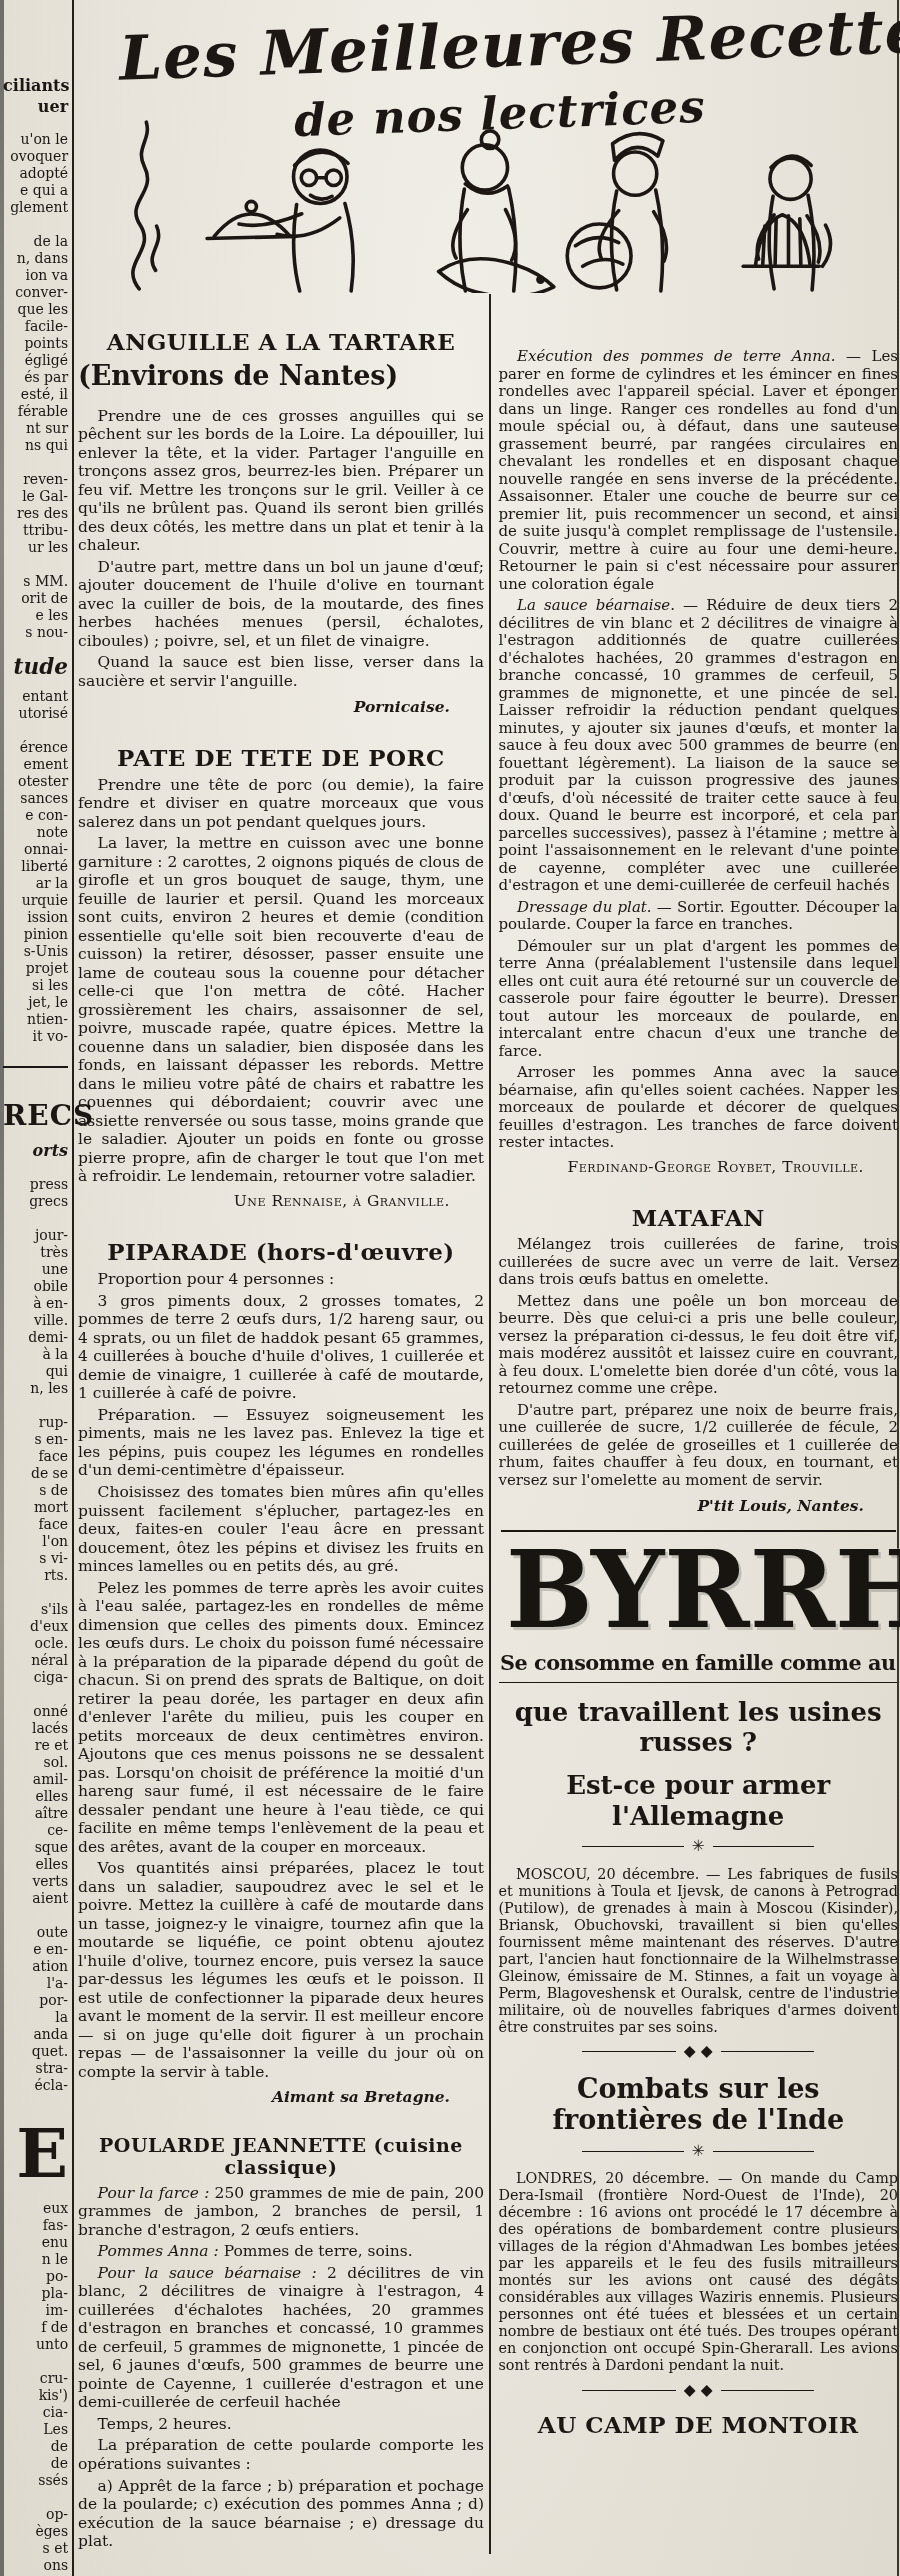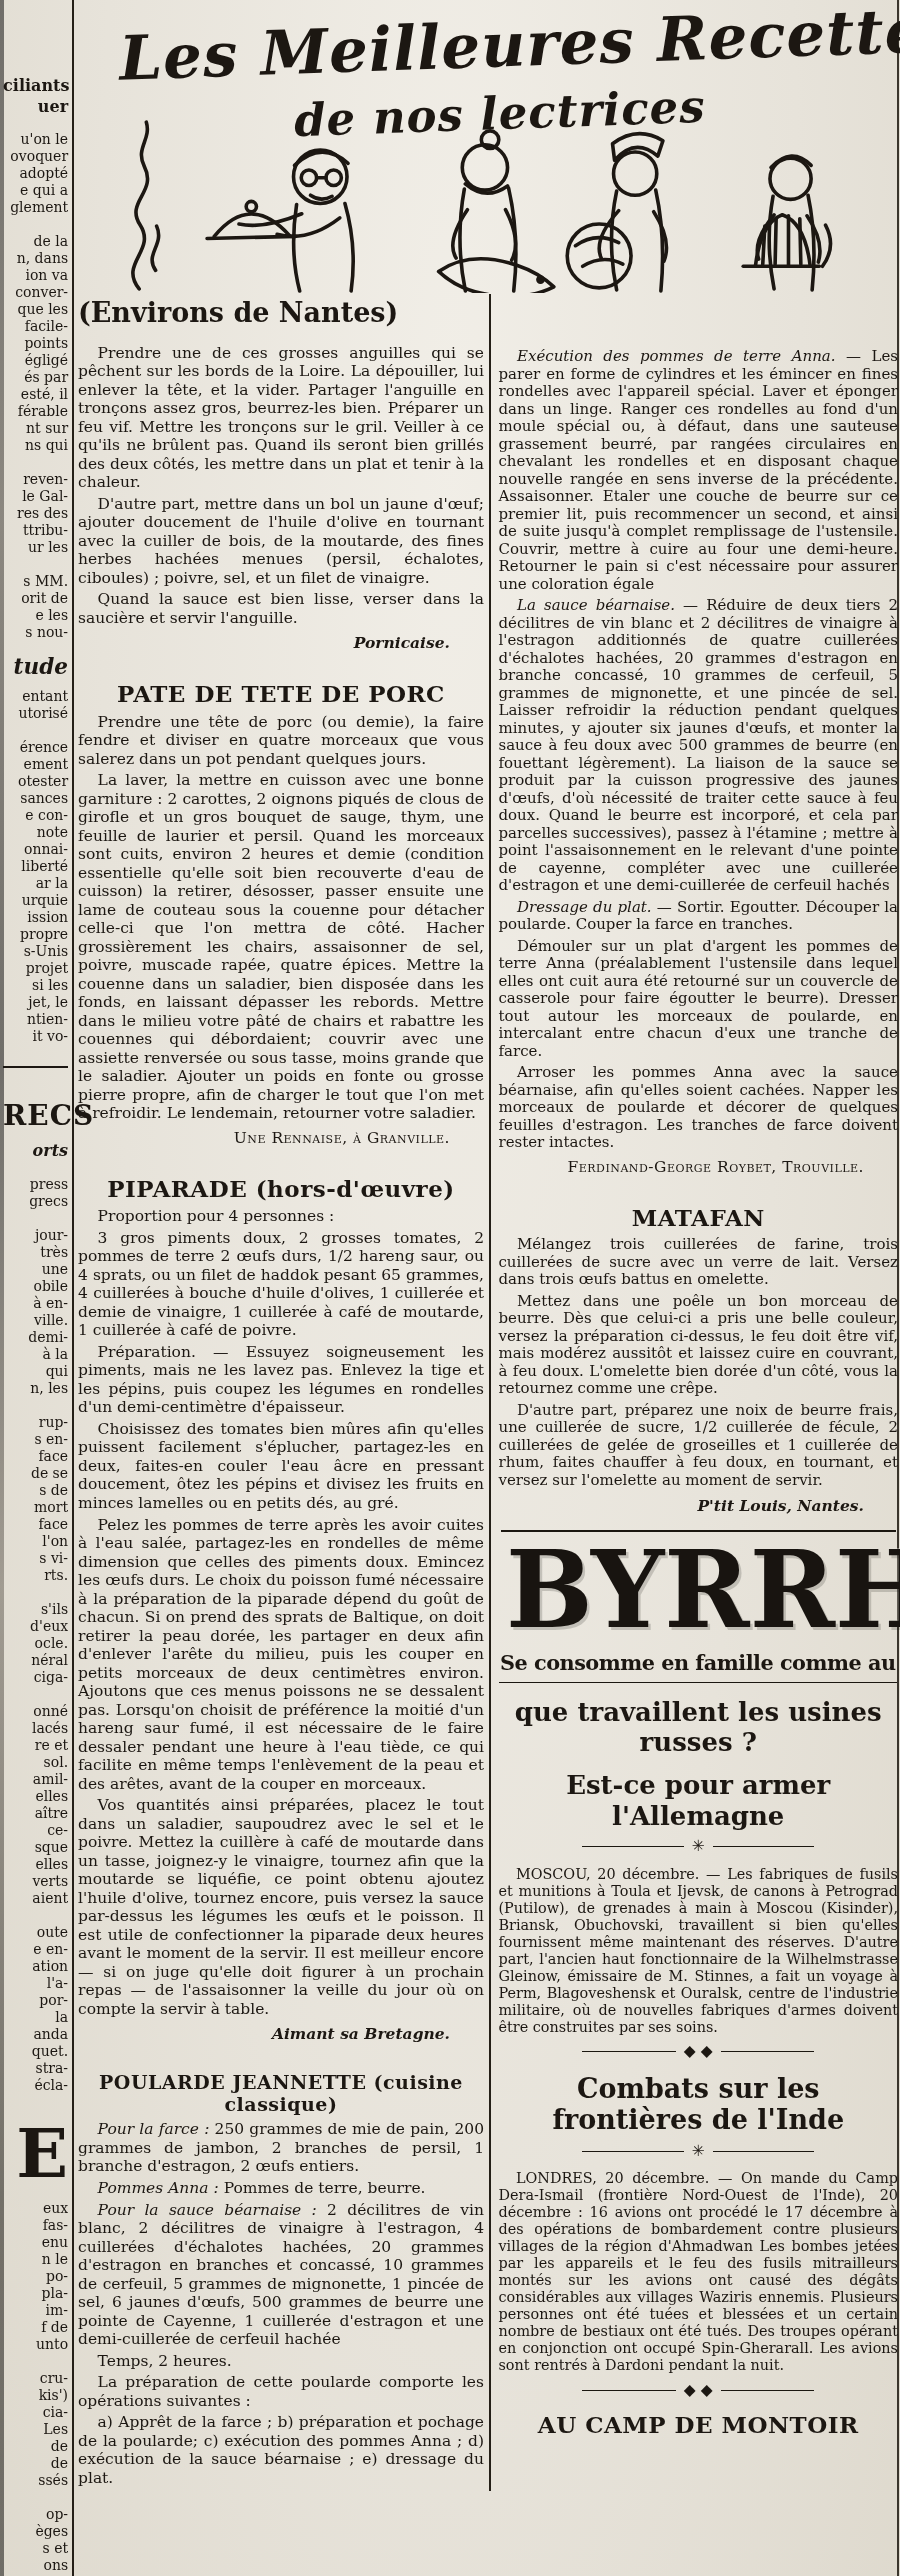--- a/index.html
+++ b/index.html
@@ -112,21 +112,21 @@
 ement
 otester
 sances
 e con-
 note
 onnai-
 liberté
 ar la
 urquie
 ission
-propre
+pinion
 s-Unis
 projet
 si les
 jet, le
 ntien-
 it vo-</div>
     <div class="strip-rule"></div>
     <div class="s-h s3">RECS</div>
     <div class="s-h s4">orts</div>
     <div class="s-t">press
@@ -279,20 +279,21 @@
           <line x1="1402" y1="200" x2="1404" y2="288"></line>
           <line x1="1292" y1="292" x2="1440" y2="292"></line>
           <path d="M1452,212 q22,42 -6,80"></path>
         </g>
       </svg>
     </header>
 
     <div class="cols">
 
       <section class="colmid">
+        <h2 class="rt first">ANGUILLE A LA TARTARE</h2>
         <h3 class="rs">(Environs de Nantes)</h3>
         <p>Prendre une de ces grosses anguilles qui se pêchent sur les bords de la Loire. La dépouiller, lui enlever la tête, et la vider. Partager l'anguille en tronçons assez gros, beurrez-les bien. Préparer un feu vif. Mettre les tronçons sur le gril. Veiller à ce qu'ils ne brûlent pas. Quand ils seront bien grillés des deux côtés, les mettre dans un plat et tenir à la chaleur.</p>
         <p>D'autre part, mettre dans un bol un jaune d'œuf; ajouter doucement de l'huile d'olive en tournant avec la cuiller de bois, de la moutarde, des fines herbes hachées menues (persil, échalotes, ciboules) ; poivre, sel, et un filet de vinaigre.</p>
         <p>Quand la sauce est bien lisse, verser dans la saucière et servir l'anguille.</p>
         <div class="sig it">Pornicaise.</div>
 
         <h2 class="rt">PATE DE TETE DE PORC</h2>
         <p>Prendre une tête de porc (ou demie), la faire fendre et diviser en quatre morceaux que vous salerez dans un pot pendant quelques jours.</p>
         <p>La laver, la mettre en cuisson avec une bonne garniture : 2 carottes, 2 oignons piqués de clous de girofle et un gros bouquet de sauge, thym, une feuille de laurier et persil. Quand les morceaux sont cuits, environ 2 heures et demie (condition essentielle qu'elle soit bien recouverte d'eau de cuisson) la retirer, désosser, passer ensuite une lame de couteau sous la couenne pour détacher celle-ci que l'on mettra de côté. Hacher grossièrement les chairs, assaisonner de sel, poivre, muscade rapée, quatre épices. Mettre la couenne dans un saladier, bien disposée dans les fonds, en laissant dépasser les rebords. Mettre dans le milieu votre pâté de chairs et rabattre les couennes qui débordaient; couvrir avec une assiette renversée ou sous tasse, moins grande que le saladier. Ajouter un poids en fonte ou grosse pierre propre, afin de charger le tout que l'on met à refroidir. Le lendemain, retourner votre saladier.</p>
         <div class="sig sc">Une Rennaise, à Granville.</div>
@@ -301,21 +302,21 @@
         <p>Proportion pour 4 personnes :</p>
         <p>3 gros piments doux, 2 grosses tomates, 2 pommes de terre 2 œufs durs, 1/2 hareng saur, ou 4 sprats, ou un filet de haddok pesant 65 grammes, 4 cuillerées à bouche d'huile d'olives, 1 cuillerée et demie de vinaigre, 1 cuillerée à café de moutarde, 1 cuillerée à café de poivre.</p>
         <p>Préparation. — Essuyez soigneusement les piments, mais ne les lavez pas. Enlevez la tige et les pépins, puis coupez les légumes en rondelles d'un demi-centimètre d'épaisseur.</p>
         <p>Choisissez des tomates bien mûres afin qu'elles puissent facilement s'éplucher, partagez-les en deux, faites-en couler l'eau âcre en pressant doucement, ôtez les pépins et divisez les fruits en minces lamelles ou en petits dés, au gré.</p>
         <p>Pelez les pommes de terre après les avoir cuites à l'eau salée, partagez-les en rondelles de même dimension que celles des piments doux. Emincez les œufs durs. Le choix du poisson fumé nécessaire à la préparation de la piparade dépend du goût de chacun. Si on prend des sprats de Baltique, on doit retirer la peau dorée, les partager en deux afin d'enlever l'arête du milieu, puis les couper en petits morceaux de deux centimètres environ. Ajoutons que ces menus poissons ne se dessalent pas. Lorsqu'on choisit de préférence la moitié d'un hareng saur fumé, il est nécessaire de le faire dessaler pendant une heure à l'eau tiède, ce qui facilite en même temps l'enlèvement de la peau et des arêtes, avant de la couper en morceaux.</p>
         <p>Vos quantités ainsi préparées, placez le tout dans un saladier, saupoudrez avec le sel et le poivre. Mettez la cuillère à café de moutarde dans un tasse, joignez-y le vinaigre, tournez afin que la moutarde se liquéfie, ce point obtenu ajoutez l'huile d'olive, tournez encore, puis versez la sauce par-dessus les légumes les œufs et le poisson. Il est utile de confectionner la piparade deux heures avant le moment de la servir. Il est meilleur encore — si on juge qu'elle doit figurer à un prochain repas — de l'assaisonner la veille du jour où on compte la servir à table.</p>
         <div class="sig it">Aimant sa Bretagne.</div>
 
         <h2 class="rt small">POULARDE JEANNETTE (cuisine classique)</h2>
         <p><span class="lead">Pour la farce :</span><span> 250 grammes de mie de pain, 200 grammes de jambon, 2 branches de persil, 1 branche d'estragon, 2 œufs entiers.</span></p>
-        <p><span class="lead">Pommes Anna :</span><span> Pommes de terre, beurre.</span></p>
+        <p><span class="lead">Pommes Anna :</span><span> Pommes de terre, soins.</span></p>
         <p><span class="lead">Pour la sauce béarnaise :</span><span> 2 décilitres de vin blanc, 2 décilitres de vinaigre à l'estragon, 4 cuillerées d'échalotes hachées, 20 grammes d'estragon en branches et concassé, 10 grammes de cerfeuil, 5 grammes de mignonette, 1 pincée de sel, 6 jaunes d'œufs, 500 grammes de beurre une pointe de Cayenne, 1 cuillerée d'estragon et une demi-cuillerée de cerfeuil hachée</span></p>
         <p><span>Temps, 2 heures.</span></p>
         <p><span>La préparation de cette poularde comporte les opérations suivantes :</span></p>
         <p><span>a) Apprêt de la farce ; b) préparation et pochage de la poularde; c) exécution des pommes Anna ; d) exécution de la sauce béarnaise ; e) dressage du plat.</span></p>
 
       </section>
 
       <div class="vrule-center"></div>
 
       <section class="colright">

